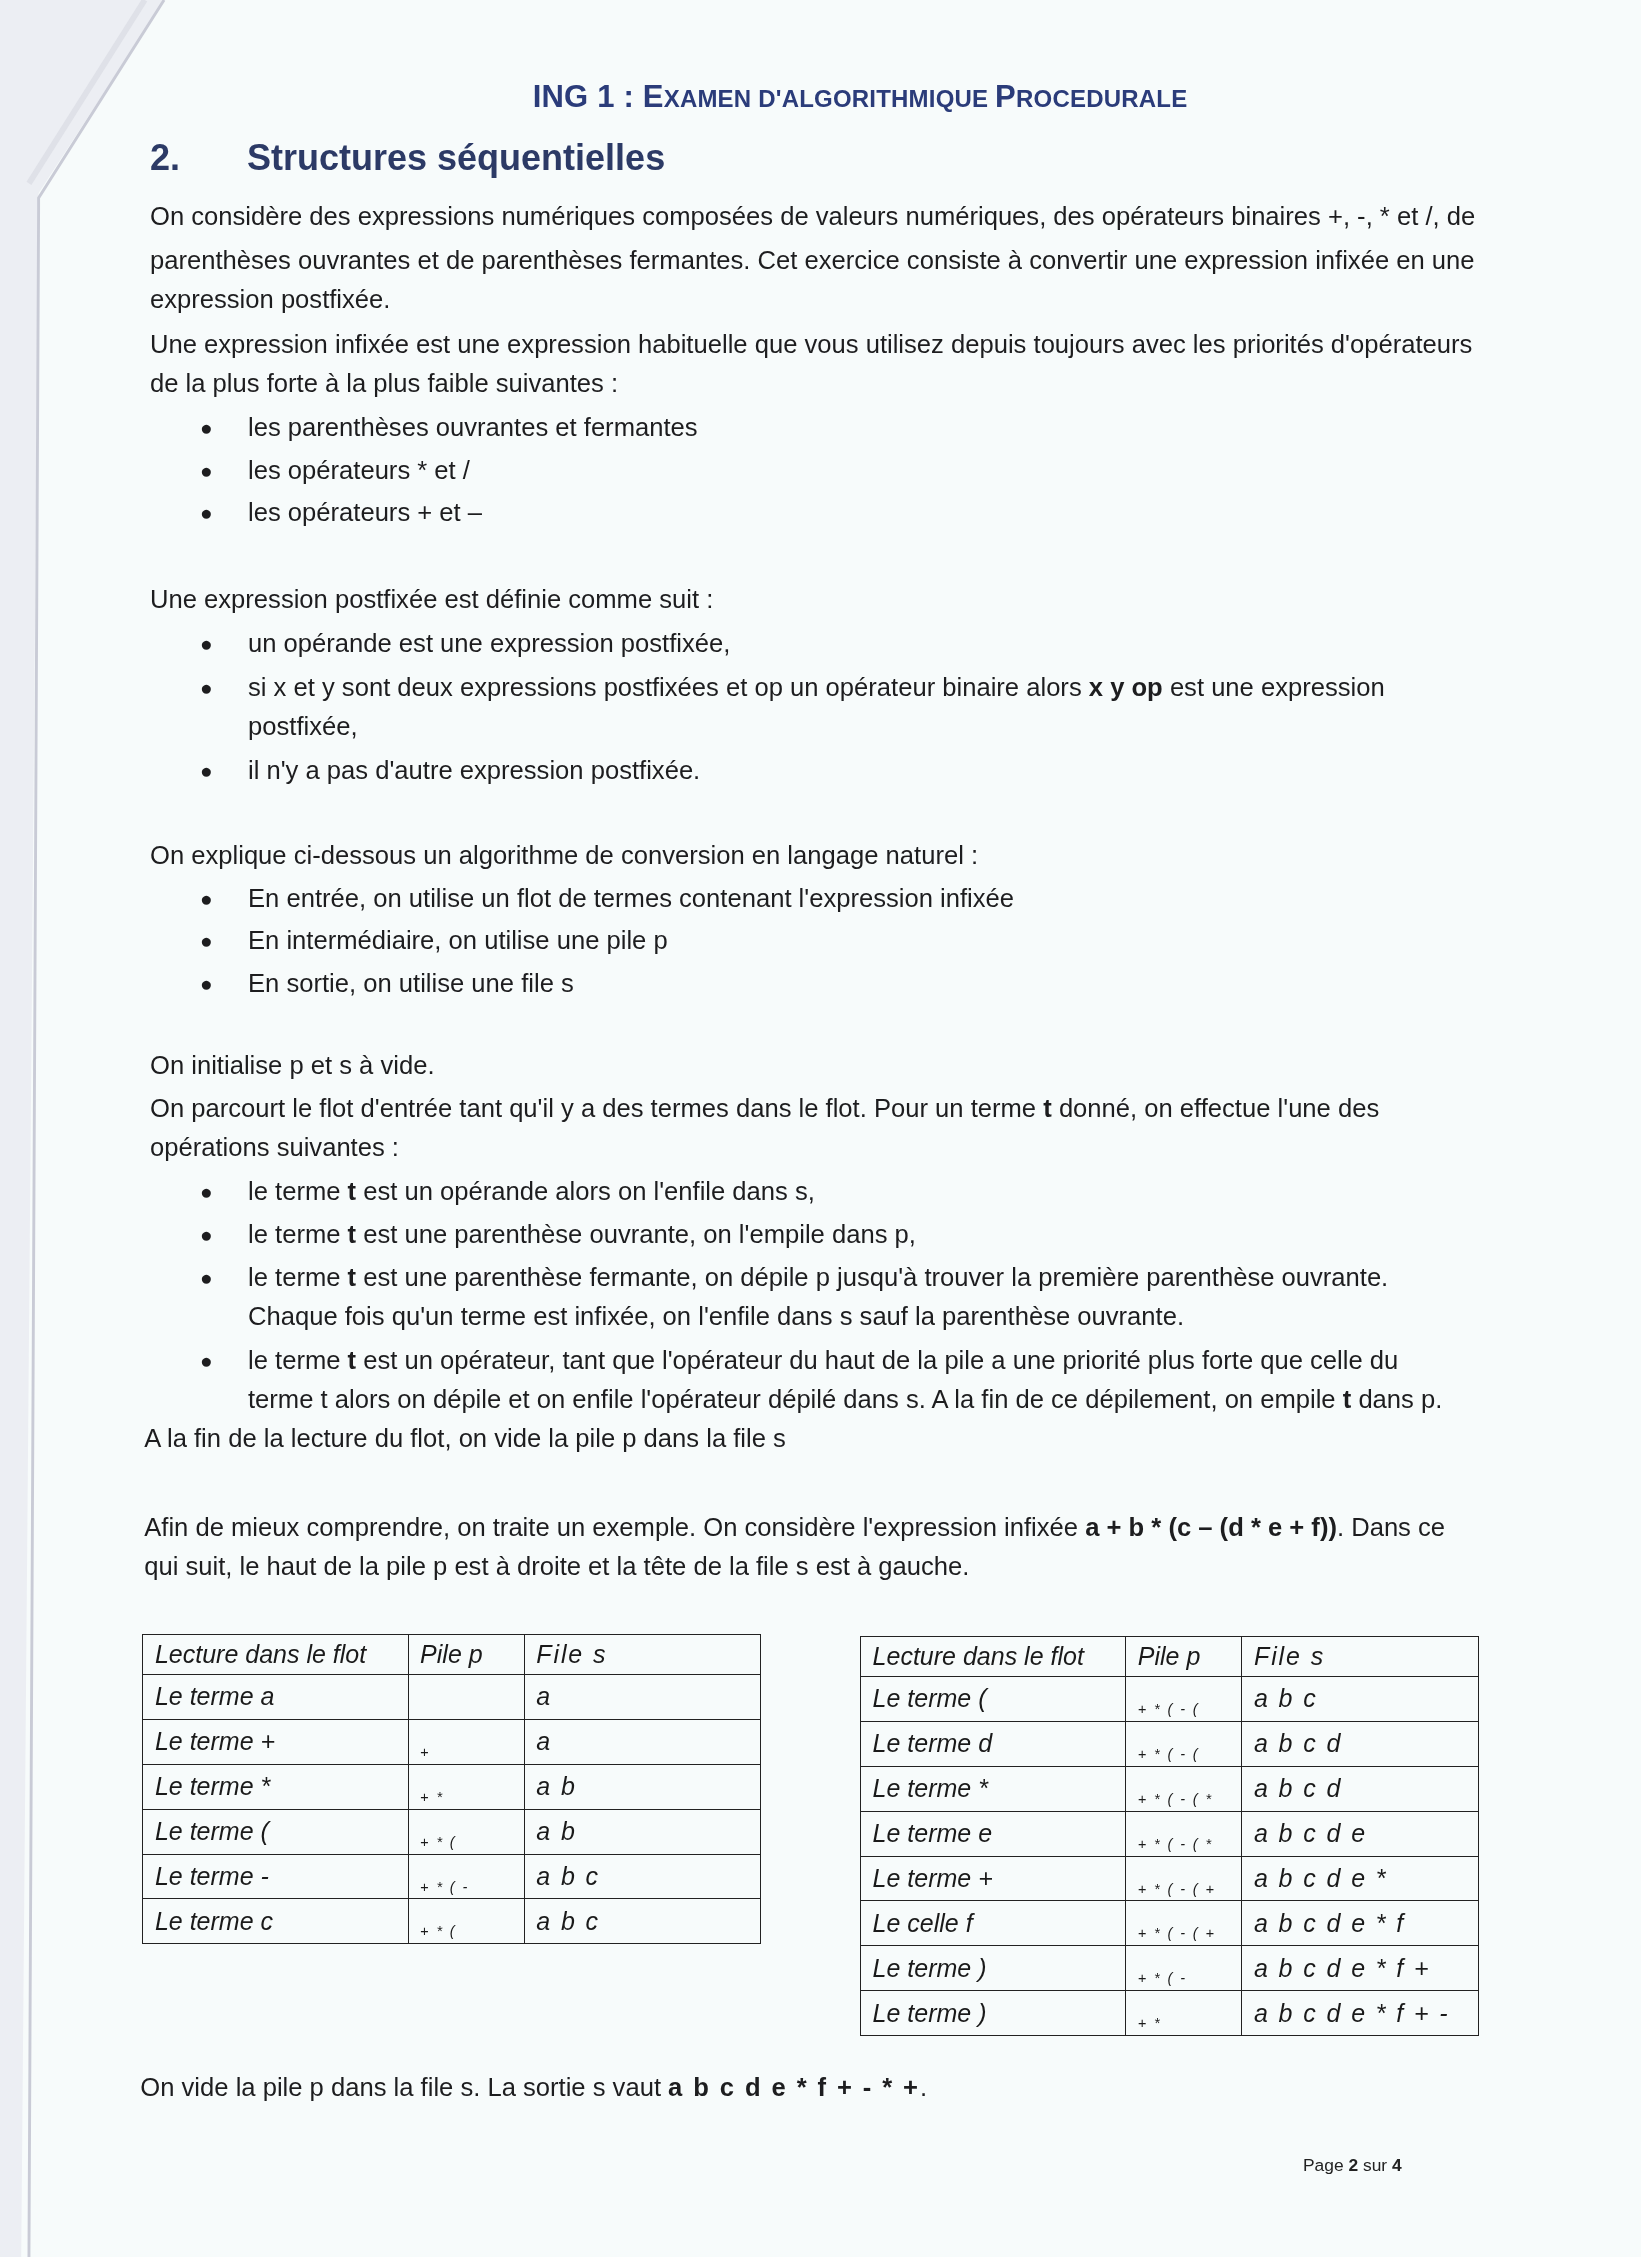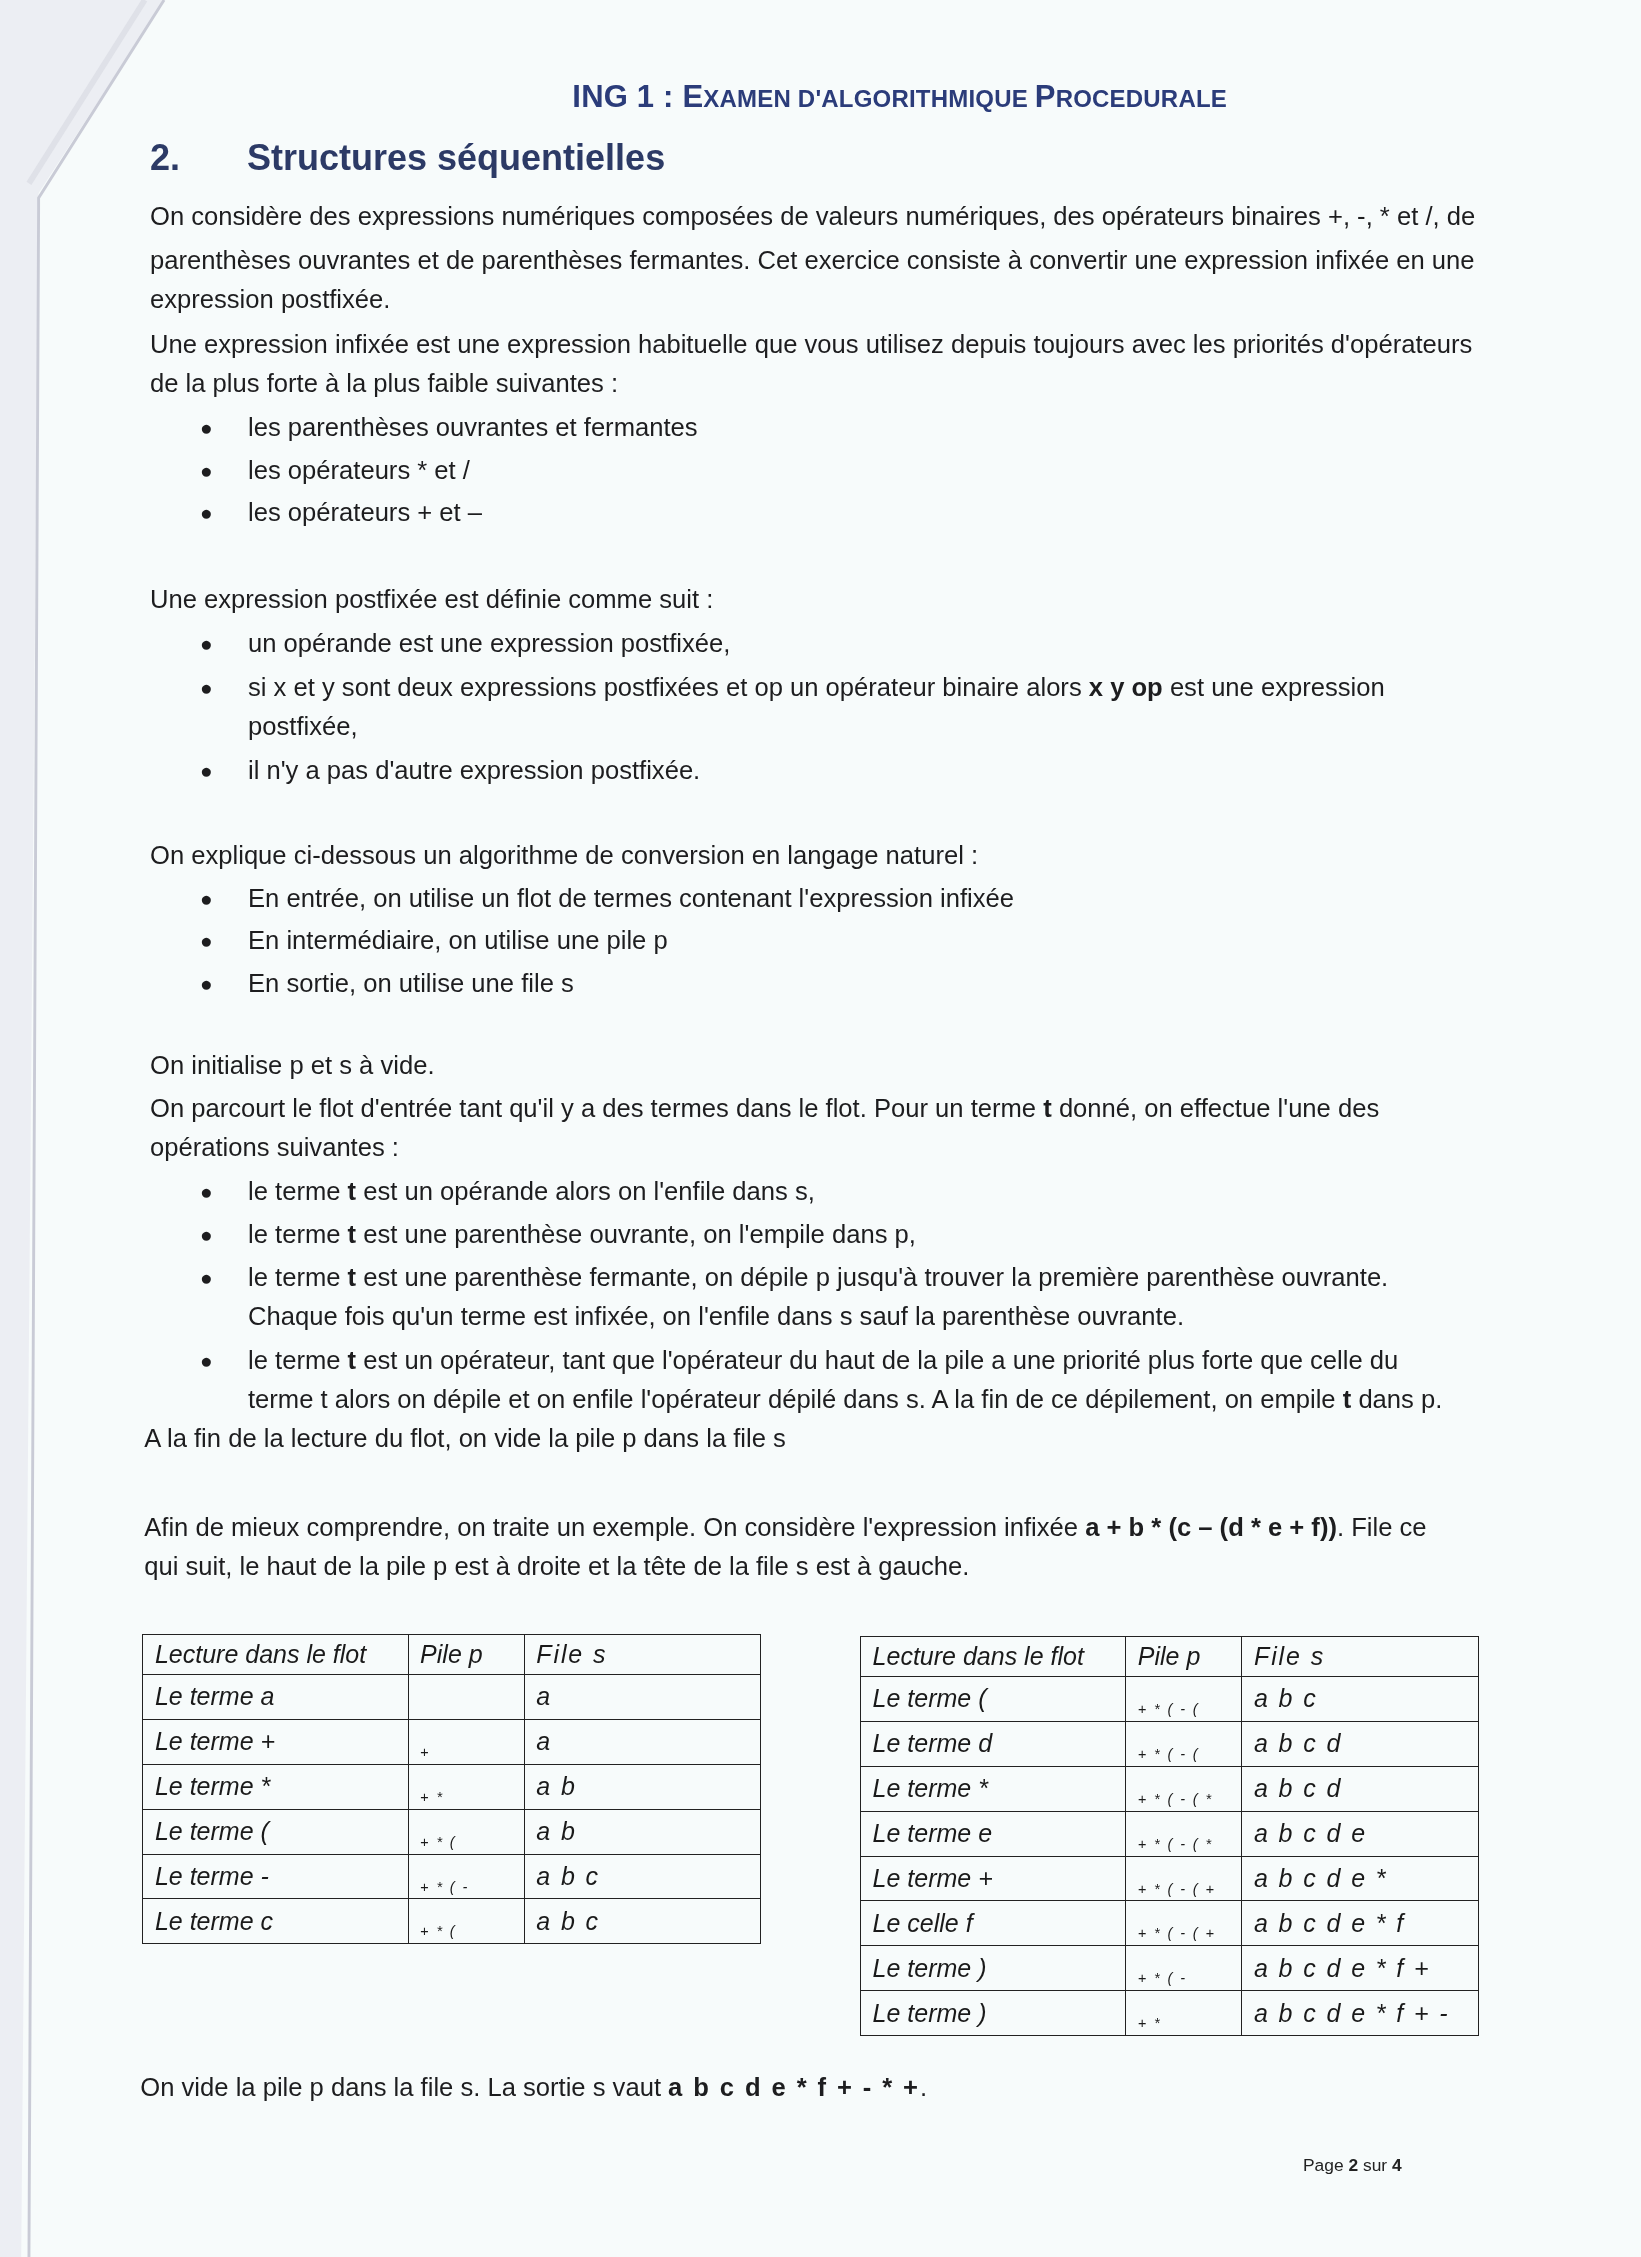--- a/index.html
+++ b/index.html
@@ -7,21 +7,21 @@
     width: 1641px; height: 2257px; position: relative; overflow: hidden;
     background: #f7fbfb;
     font-family: "Liberation Sans", "DejaVu Sans", sans-serif;
     color: #1d1d1f;
   }
   .page-curl {
     position: absolute; left: 0; top: 0; width: 193px; height: 2257px; pointer-events: none;
   }
   .doc { position: absolute; left: 150px; top: 0; width: 1419px; }
   .doc-title {
-    position: absolute; left: 348px; top: 79px; width: 734px; text-align: right;
+    position: absolute; left: 348px; top: 79px; width: 734px; text-align: center;
     color: #2b3c7a; font-weight: bold; font-size: 31px; letter-spacing: 0.2px;
   }
   .doc-title .sc { font-size: 24px; }
   .section-heading {
     position: absolute; left: 0; top: 137px; color: #2c3a66; font-weight: bold; font-size: 36px;
   }
   .section-heading .num { display: inline-block; width: 97px; }
   .txt { position: absolute; left: 0; font-size: 25.6px; line-height: 39px; white-space: nowrap; }
   .bul { position: absolute; left: 50px; font-size: 25.6px; line-height: 39px; white-space: nowrap; }
   .bul .dot { position: absolute; left: 0; top: 0; font-size: 21px; }
@@ -135,21 +135,21 @@
     </div>
   <div class="bul" style="top:1341px">
       <span class="dot">●</span>
       <span class="t"><span>le terme </span><b>t</b><span> est un opérateur, tant que l'opérateur du haut de la pile a une priorité plus forte que celle du</span></span>
     </div>
   <div class="bul" style="top:1380px">
       <span class="t"><span>terme t alors on dépile et on enfile l'opérateur dépilé dans s. A la fin de ce dépilement, on empile </span><b>t</b><span> dans p.</span></span>
     </div>
   <div class="txt" style="top:1419px; left:-5.8px">A la fin de la lecture du flot, on vide la pile p dans la file s</div>
 
-  <div class="txt" style="top:1508px; left:-5.8px"><span>Afin de mieux comprendre, on traite un exemple. On considère l'expression infixée </span><b>a + b * (c – (d * e + f))</b><span>. File ce</span></div>
+  <div class="txt" style="top:1508px; left:-5.8px"><span>Afin de mieux comprendre, on traite un exemple. On considère l'expression infixée </span><b>a + b * (c – (d * e + f))</b><span>. Dans ce</span></div>
   <div class="txt" style="top:1547px; left:-5.8px">qui suit, le haut de la pile p est à droite et la tête de la file s est à gauche.</div>
 
   <table class="ex" style="left:-7.7px; top:1634px">
     <tbody id="tbl-left">
         <tr class="hdr">
           <td class="c1">Lecture dans le flot</td>
           <td class="c2">Pile p</td>
           <td class="c3">File s</td>
         </tr>
         <tr>

